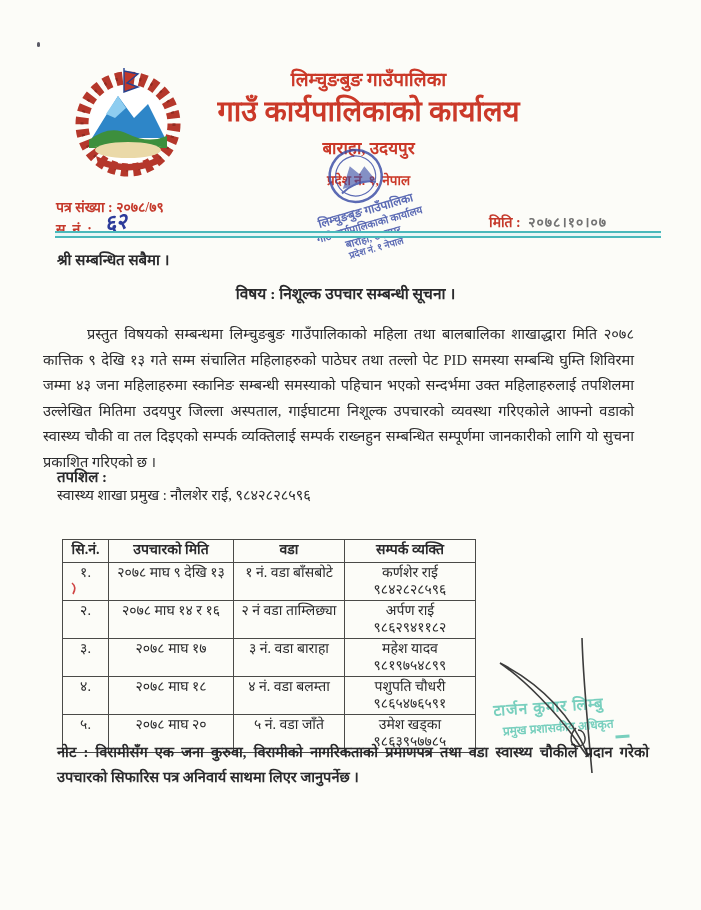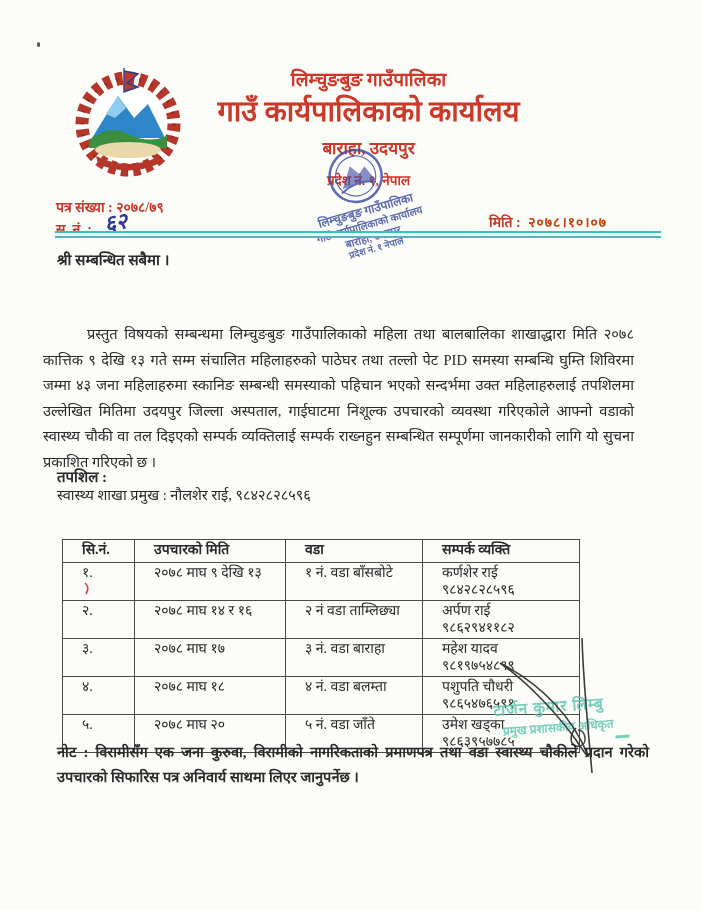--- a/index.html
+++ b/index.html
@@ -28,42 +28,42 @@
   .sb-4{font-size:9.5px;}
   
   .ref-no{position:absolute;left:56px;top:197px;font-size:14px;color:#c5392b;font-weight:600;}
   .serial{position:absolute;left:56px;top:219px;font-size:14px;color:#c5392b;font-weight:600;}
   .serial-val{
     position:absolute;left:104px;top:206px;font-size:22px;color:#2c3b9a;
     transform:rotate(-10deg);font-style:italic;font-weight:600;
   }
   .dateline{position:absolute;left:489px;top:212px;font-size:14px;font-weight:600;}
   .dateline .lbl{color:#c5392b;}
-  .dateline .val{color:#c2410c;margin-left:4px;letter-spacing:1px;}
+  .dateline .val{color:#737373;margin-left:4px;letter-spacing:1px;}
   .sep{
     position:absolute;left:55px;top:231px;width:606px;height:3px;
     border-top:2px solid #4ab9bb;border-bottom:2px solid #4ab9bb;background:#e9f7f7;
   }
   
   .salutation{position:absolute;left:57px;top:249px;font-size:15px;font-weight:700;}
   .subject{position:absolute;left:0;right:10px;top:282px;text-align:center;font-size:15.5px;font-weight:700;}
   .body-par{
     position:absolute;left:43px;top:322px;width:591px;
     font-size:14.6px;line-height:25.5px;text-align:justify;text-indent:44px;
   }
   .tapasil{position:absolute;left:57px;top:466px;font-size:15px;font-weight:700;}
   .detail1{position:absolute;left:57px;top:484px;font-size:14.5px;}
   .detail2{position:absolute;left:57px;top:513px;font-size:14.5px;}
   
   table.sched{
     position:absolute;left:62px;top:539px;border-collapse:collapse;
     font-size:14px;color:#2a2a2c;
   }
   table.sched th,table.sched td{
-    border:1.3px solid #4a4a48;padding:2px 19px;vertical-align:top;text-align:left;
+    border:1.3px solid #4a4a48;padding:2px 6px;vertical-align:top;text-align:center;
     font-weight:400;line-height:16.5px;
   }
   table.sched th{font-weight:700;height:18px;}
   .c-sn{width:33px;}
   .c-date{width:112px;}
   .c-ward{width:98px;}
   .c-con{width:118px;}
   table.sched td{height:31px;}
   .red-mark{position:relative;display:block;width:10px;height:14px;}
   .red-mark svg{position:absolute;left:0;top:0;}
@@ -125,20 +125,21 @@
   <div class="ref-no">पत्र संख्या : २०७८/७९</div>
   <div class="serial">सु. नं. :</div>
   <div class="serial-val">६२</div>
   <div class="dateline">
     <span class="lbl">मिति :</span>
     <span class="val">२०७८।१०।०७</span>
   </div>
   <div class="sep"></div>
 
   <div class="salutation">श्री सम्बन्धित सबैमा ।</div>
+  <div class="subject">विषय : निशूल्क उपचार सम्बन्धी सूचना ।</div>
   <div class="body-par">प्रस्तुत विषयको सम्बन्धमा लिम्चुङबुङ गाउँपालिकाको महिला तथा बालबालिका शाखाद्धारा मिति २०७८ कात्तिक ९ देखि १३ गते सम्म संचालित महिलाहरुको पाठेघर तथा तल्लो पेट PID समस्या सम्बन्धि घुम्ति शिविरमा जम्मा ४३ जना महिलाहरुमा स्कानिङ सम्बन्धी समस्याको पहिचान भएको सन्दर्भमा उक्त महिलाहरुलाई तपशिलमा उल्लेखित मितिमा उदयपुर जिल्ला अस्पताल, गाईघाटमा निशूल्क उपचारको व्यवस्था गरिएकोले आफ्नो वडाको स्वास्थ्य चौकी वा तल दिइएको सम्पर्क व्यक्तिलाई सम्पर्क राख्नहुन सम्बन्धित सम्पूर्णमा जानकारीको लागि यो सुचना प्रकाशित गरिएको छ ।</div>
 
   <div class="tapasil">तपशिल :</div>
   <div class="detail1">स्वास्थ्य शाखा प्रमुख : नौलशेर राई, ९८४२८२८५९६</div>
 
   <table class="sched">
     <thead>
       <tr>
         <th class="c-sn">सि.नं.</th>
         <th class="c-date">उपचारको मिति</th>

